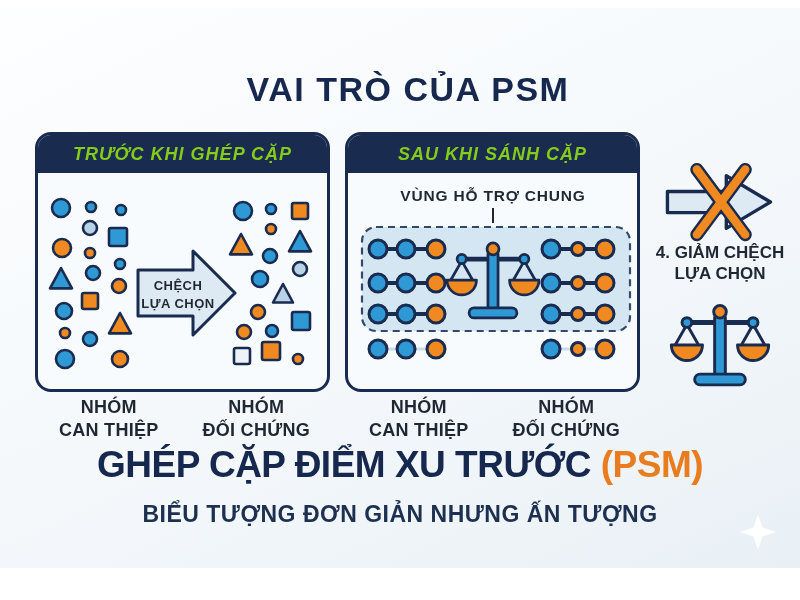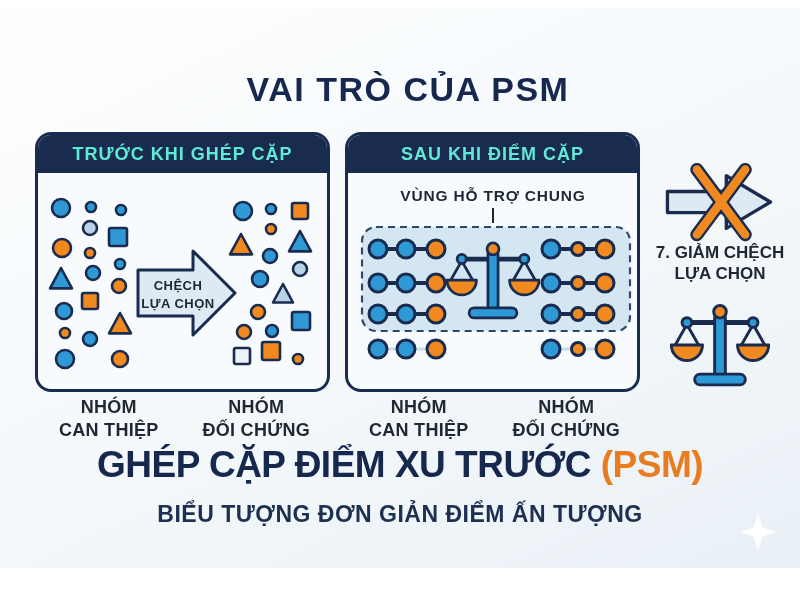--- a/index.html
+++ b/index.html
@@ -6,22 +6,22 @@
   .canvas{position:relative;width:800px;height:600px;background:#ffffff;overflow:hidden;
           font-family:"Liberation Sans","DejaVu Sans",sans-serif;}
   .bg-gradient{position:absolute;left:0;right:0;top:8px;bottom:32px;
           background:linear-gradient(155deg,#fdfeff 0%,#f4f8fb 55%,#e9f0f5 100%);}
   .title{position:absolute;top:62px;left:0;width:100%;text-align:center;margin:8px;
          font-size:34px;font-weight:800;color:#16284e;letter-spacing:1.5px;}
   .panel{position:absolute;top:132px;width:295px;height:260px;background:#f8fbfd;
          border:3px solid #1a2b50;border-radius:16px;box-sizing:border-box;overflow:hidden;}
   .panel-before{left:35px;}
   .panel-after{left:345px;}
-  .panel-header{height:38px;background:#1a2b50;color:#5eead4;display:flex;align-items:center;
-         justify-content:center;font-size:18px;font-weight:800;letter-spacing:1px;}
+  .panel-header{height:38px;background:#1a2b50;color:#84cc16;display:flex;align-items:center;
+         justify-content:center;font-size:18px;font-weight:800;letter-spacing:1px;font-style:italic;}
   .panel svg{display:block;}
   .panel-footer{position:absolute;top:396px;width:295px;display:flex;}
   .pf-before{left:35px;}
   .pf-after{left:345px;}
   .group-label{flex:1;text-align:center;font-size:18px;font-weight:800;color:#1f2733;
          line-height:1.3;letter-spacing:0.3px;}
   .group-label span{display:block;}
   .sidebar{position:absolute;left:642px;top:160px;width:156px;display:flex;
          flex-direction:column;align-items:center;}
   .sidebar-label{text-align:center;font-size:17px;font-weight:800;color:#1f2733;line-height:1.25;}
@@ -80,21 +80,21 @@
         <rect x="196" y="175" width="16" height="16" rx="2" fill="#eef3f7" stroke="#1a2b50" stroke-width="2.6"></rect>
         <rect x="224" y="169" width="18" height="18" rx="2" fill="#f0891f" stroke="#1a2b50" stroke-width="2.6"></rect>
         <circle cx="260" cy="186" r="5" fill="#f0891f" stroke="#1a2b50" stroke-width="2.6"></circle>
         <polygon points="100,97 155,97 155,78 197,120 155,162 155,143 100,143" fill="#dde9f3" stroke="#1a2b50" stroke-width="3" stroke-linejoin="round"></polygon>
         <text x="140" y="117" text-anchor="middle" font-size="13" font-weight="bold" fill="#1f2733" letter-spacing="0.5">CHỆCH</text>
         <text x="140" y="135" text-anchor="middle" font-size="13" font-weight="bold" fill="#1f2733" letter-spacing="0.5">LỰA CHỌN</text>
       </svg>
   </section>
 
   <section class="panel panel-after">
-    <div class="panel-header">SAU KHI ĐIỂM CẶP</div>
+    <div class="panel-header">SAU KHI SÁNH CẶP</div>
     <svg id="after-svg" width="289" height="216" viewBox="0 0 289 216">
         <text x="145" y="28" text-anchor="middle" font-size="15.5" font-weight="bold" fill="#1f2733" letter-spacing="0.8">VÙNG HỖ TRỢ CHUNG</text>
         <path d="M 145 35 L 145 50" stroke="#1f2733" stroke-width="2"></path>
         <rect x="14" y="54" width="268" height="104" rx="14" fill="#d5e6f3" stroke="#33486b" stroke-width="2.2" stroke-dasharray="7 5"></rect>
         <path d="M 30 76 L 88 76" stroke="#1a2b50" stroke-width="4"></path>
         <circle cx="30" cy="76" r="9" fill="#2f99d6" stroke="#1a2b50" stroke-width="3"></circle>
         <circle cx="58" cy="76" r="9" fill="#2f99d6" stroke="#1a2b50" stroke-width="3"></circle>
         <circle cx="88" cy="76" r="9" fill="#f0891f" stroke="#1a2b50" stroke-width="3"></circle>
         <path d="M 30 110 L 88 110" stroke="#1a2b50" stroke-width="4"></path>
         <circle cx="30" cy="110" r="9" fill="#2f99d6" stroke="#1a2b50" stroke-width="3"></circle>
@@ -160,21 +160,21 @@
     </div>
   </div>
 
   <aside class="sidebar">
     <svg id="crossed-arrow-svg" width="120" height="82" viewBox="0 0 112 78">
         <polygon points="6,30 62,30 62,15 104,40 62,65 62,50 6,50" fill="#dde9f3" stroke="#1a2b50" stroke-width="3.2" stroke-linejoin="round"></polygon>
         <path d="M 34 9 L 80 71 M 80 9 L 34 71" stroke="#1a2b50" stroke-width="12.5" stroke-linecap="round" fill="none"></path>
         <path d="M 34 9 L 80 71 M 80 9 L 34 71" stroke="#f0891f" stroke-width="8" stroke-linecap="round" fill="none"></path>
       </svg>
     <div class="sidebar-label">
-      <span>7. GIẢM CHỆCH</span>
+      <span>4. GIẢM CHỆCH</span>
       <span>LỰA CHỌN</span>
     </div>
     <svg id="sidebar-scale-svg" class="sidebar-item2" width="102" height="94" viewBox="-55 -50 110 100">
         <g transform="translate(0,2) scale(1.05)">
           <path d="M -34 -26 L 34 -26" stroke="#1a2b50" stroke-width="5" stroke-linecap="round" fill="none"></path>
           <path d="M -34 -24 L -46 -3 M -34 -24 L -22 -3 M 34 -24 L 22 -3 M 34 -24 L 46 -3" stroke="#1a2b50" stroke-width="3" fill="none" stroke-linecap="round"></path>
           <path d="M -50 -3 A 16 16 0 0 0 -18 -3 Z" fill="#f0891f" stroke="#1a2b50" stroke-width="3" stroke-linejoin="round"></path>
           <path d="M 18 -3 A 16 16 0 0 0 50 -3 Z" fill="#f0891f" stroke="#1a2b50" stroke-width="3" stroke-linejoin="round"></path>
           <rect x="-5.5" y="-34" width="11" height="62" rx="3" fill="#2f99d6" stroke="#1a2b50" stroke-width="3"></rect>
           <circle cx="0" cy="-37" r="6.5" fill="#f0891f" stroke="#1a2b50" stroke-width="3"></circle>
@@ -182,18 +182,18 @@
           <circle cx="34" cy="-26" r="5" fill="#2f99d6" stroke="#1a2b50" stroke-width="3"></circle>
           <rect x="-26" y="27" width="52" height="11" rx="5.5" fill="#2f99d6" stroke="#1a2b50" stroke-width="3"></rect>
         </g>
       </svg>
   </aside>
 
   <div class="headline">
     <span>GHÉP CẶP ĐIỂM XU TRƯỚC</span>
     <span class="accent">(PSM)</span>
   </div>
-  <div class="subtitle">BIỂU TƯỢNG ĐƠN GIẢN ĐIỂM ẤN TƯỢNG</div>
+  <div class="subtitle">BIỂU TƯỢNG ĐƠN GIẢN NHƯNG ẤN TƯỢNG</div>
 
   <svg class="sparkle" width="40" height="40" viewBox="0 0 40 40">
     <path d="M20 2 L24.5 15.5 L38 20 L24.5 24.5 L20 38 L15.5 24.5 L2 20 L15.5 15.5 Z" fill="#ffffff" opacity="0.95"></path>
   </svg>
 </div>
 
 </body></html>

